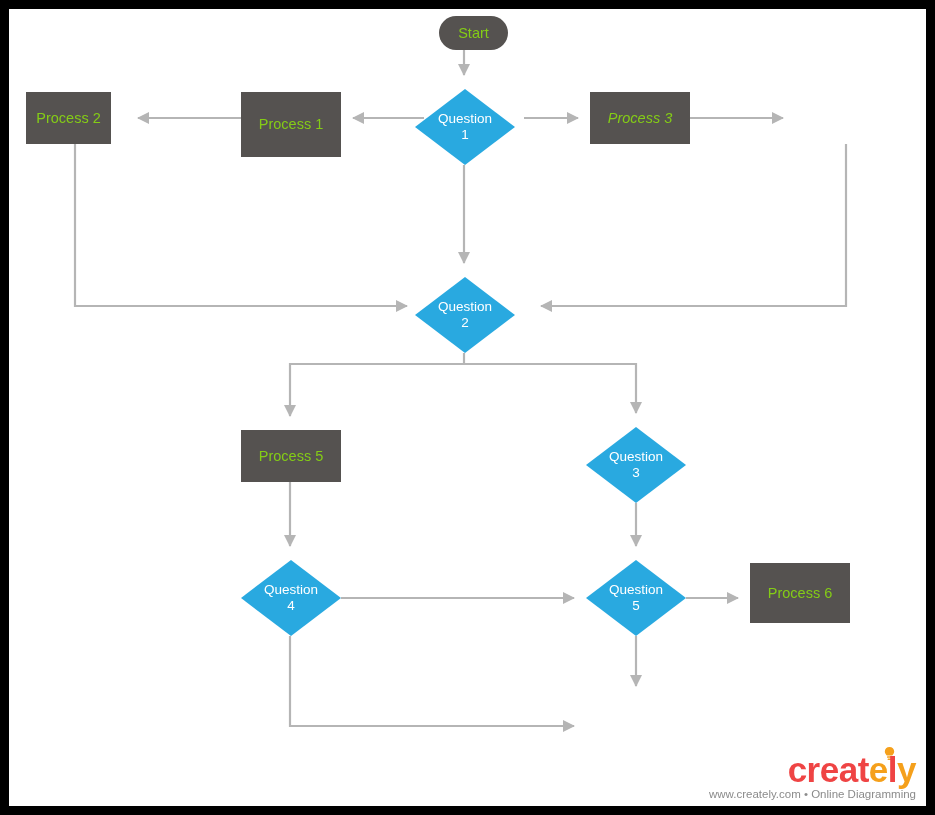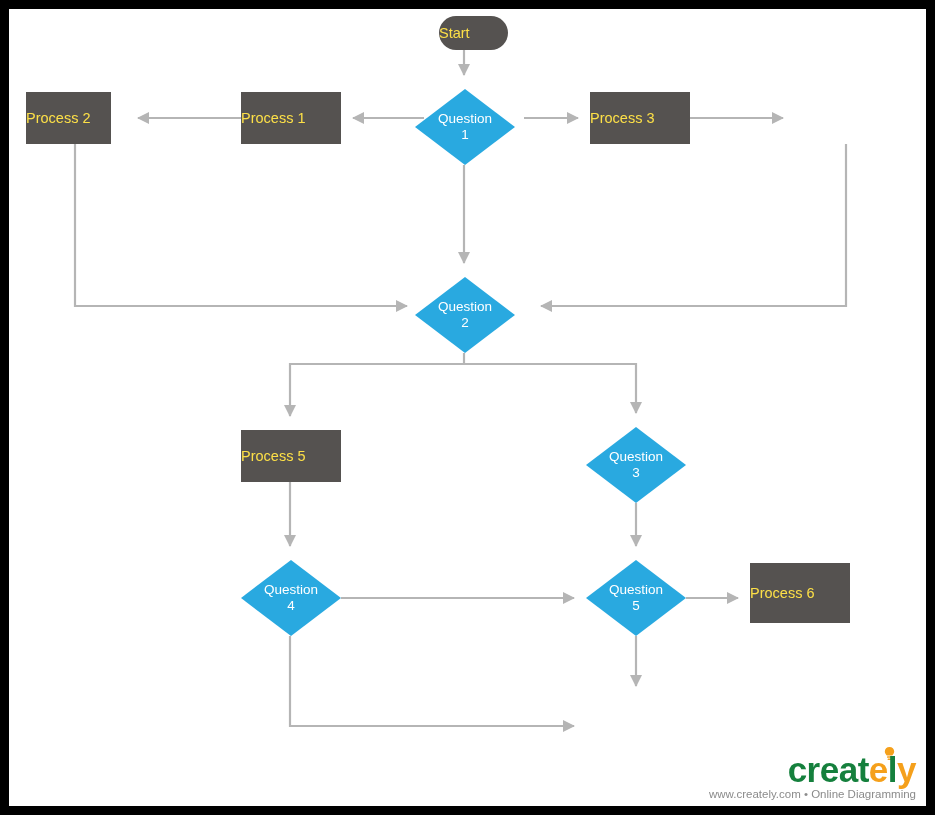--- a/index.html
+++ b/index.html
@@ -33,22 +33,23 @@
     top: 0;
     width: 917px;
     height: 797px;
     pointer-events: none;
   }
   .node {
     position: absolute;
     box-sizing: border-box;
     display: flex;
     align-items: center;
+    justify-content: center;
     text-align: center;
-    color: #fde047;
+    color: #84cc16;
     line-height: 1.15;
   }
   .proc {
     background: #555250;
     font-size: 14.5px;
   }
   .term {
     background: #555250;
     border-radius: 17px;
     font-size: 14.5px;
@@ -93,21 +94,21 @@
   #logo-word {
     position: absolute;
     right: 8px;
     top: 2px;
     font-size: 35px;
     font-weight: bold;
     letter-spacing: -0.5px;
     font-family: "Liberation Sans", sans-serif;
     white-space: nowrap;
   }
-  .lg-blue { color: #15803d; }
+  .lg-blue { color: #ef4444; }
   .lg-orange { color: #F5A01B; }
   #bulb {
     position: absolute;
     right: 28px;
     top: -1px;
     width: 13px;
     height: 15px;
   }
   #logo-tag {
     position: absolute;
@@ -169,35 +170,35 @@
     </svg>
 
     <div class="node term" style="left:430px; top:7px; width:69px; height:34px;">
       <span>Start</span>
     </div>
 
     <div class="node proc" style="left:17px; top:83px; width:85px; height:52px;">
       <span>Process 2</span>
     </div>
 
-    <div class="node proc" style="left:232px; top:83px; width:100px; height:52px;">
+    <div class="node proc" style="left:232px; top:83px; width:100px; height:65px;">
       <span>Process 1</span>
     </div>
 
     <div class="dec-wrap" style="left:406px; top:80px; width:100px; height:76px;">
       <svg class="dec-shape" viewBox="0 0 100 76" xmlns="http://www.w3.org/2000/svg">
         <polygon points="50,0 100,38 50,76 0,38" fill="#29A9E0"></polygon>
       </svg>
       <div class="dec-label">
         <span>Question</span>
         <span class="l2">1</span>
       </div>
     </div>
 
-    <div class="node proc" style="left:581px; top:83px; width:100px; height:52px;">
+    <div class="node proc" style="left:581px; top:83px; width:100px; height:52px;font-style:italic;">
       <span>Process 3</span>
     </div>
 
 
     <div class="dec-wrap" style="left:406px; top:268px; width:100px; height:76px;">
       <svg class="dec-shape" viewBox="0 0 100 76" xmlns="http://www.w3.org/2000/svg">
         <polygon points="50,0 100,38 50,76 0,38" fill="#29A9E0"></polygon>
       </svg>
       <div class="dec-label">
         <span>Question</span>

